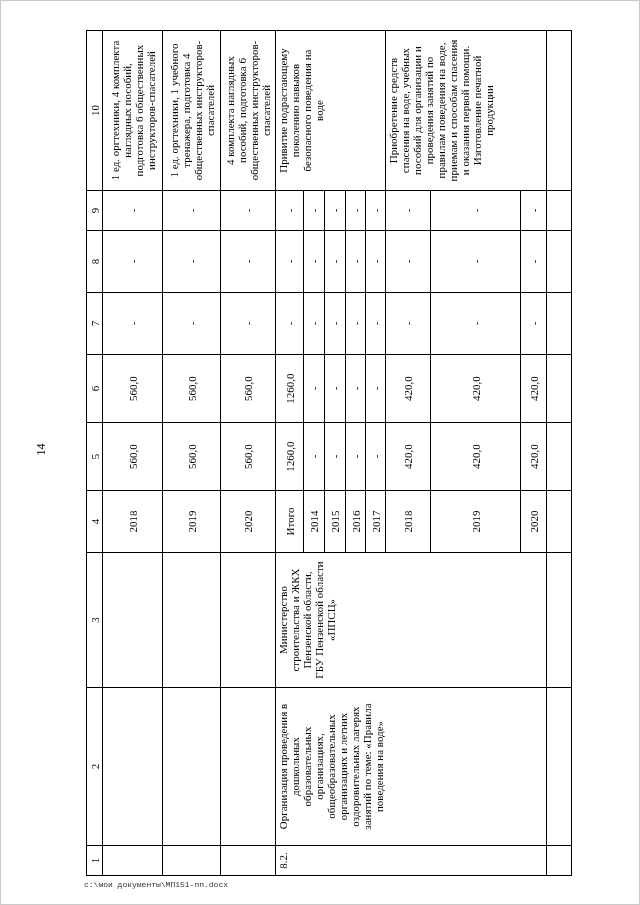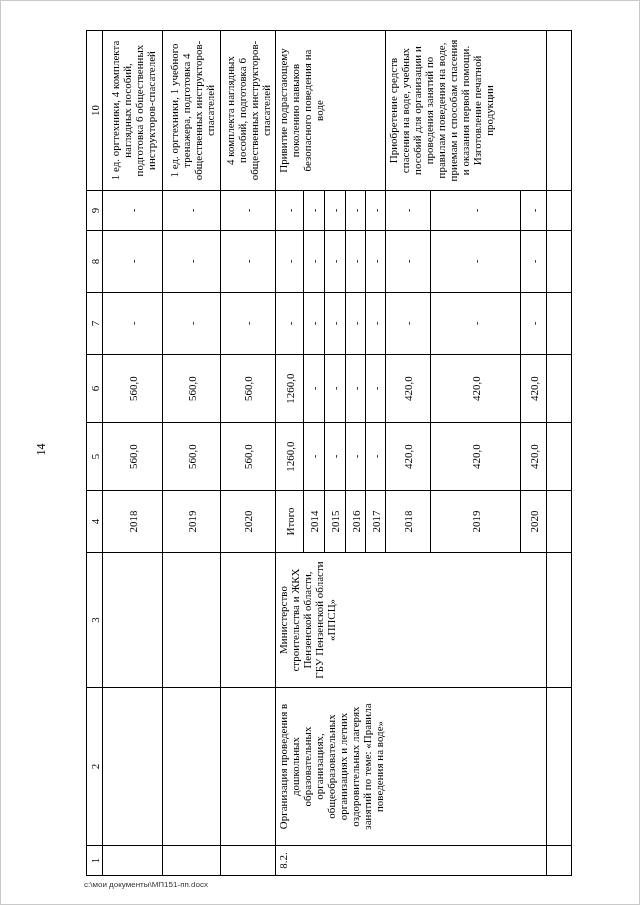--- a/index.html
+++ b/index.html
@@ -51,21 +51,21 @@
     top: 441px;
     font-size: 12px;
     transform: rotate(-90deg);
   }
   .footer {
     position: absolute;
     left: 83px;
     top: 879px;
     font-size: 8px;
     color: #333;
-    font-family: Liberation Sans, sans-serif;
+    font-family: Liberation Mono, monospace;
   }
 </style>
 </head>
 <body>
 
 <div class="screen">
 
   <div class="rotated">
     <table class="program">
       <colgroup>

